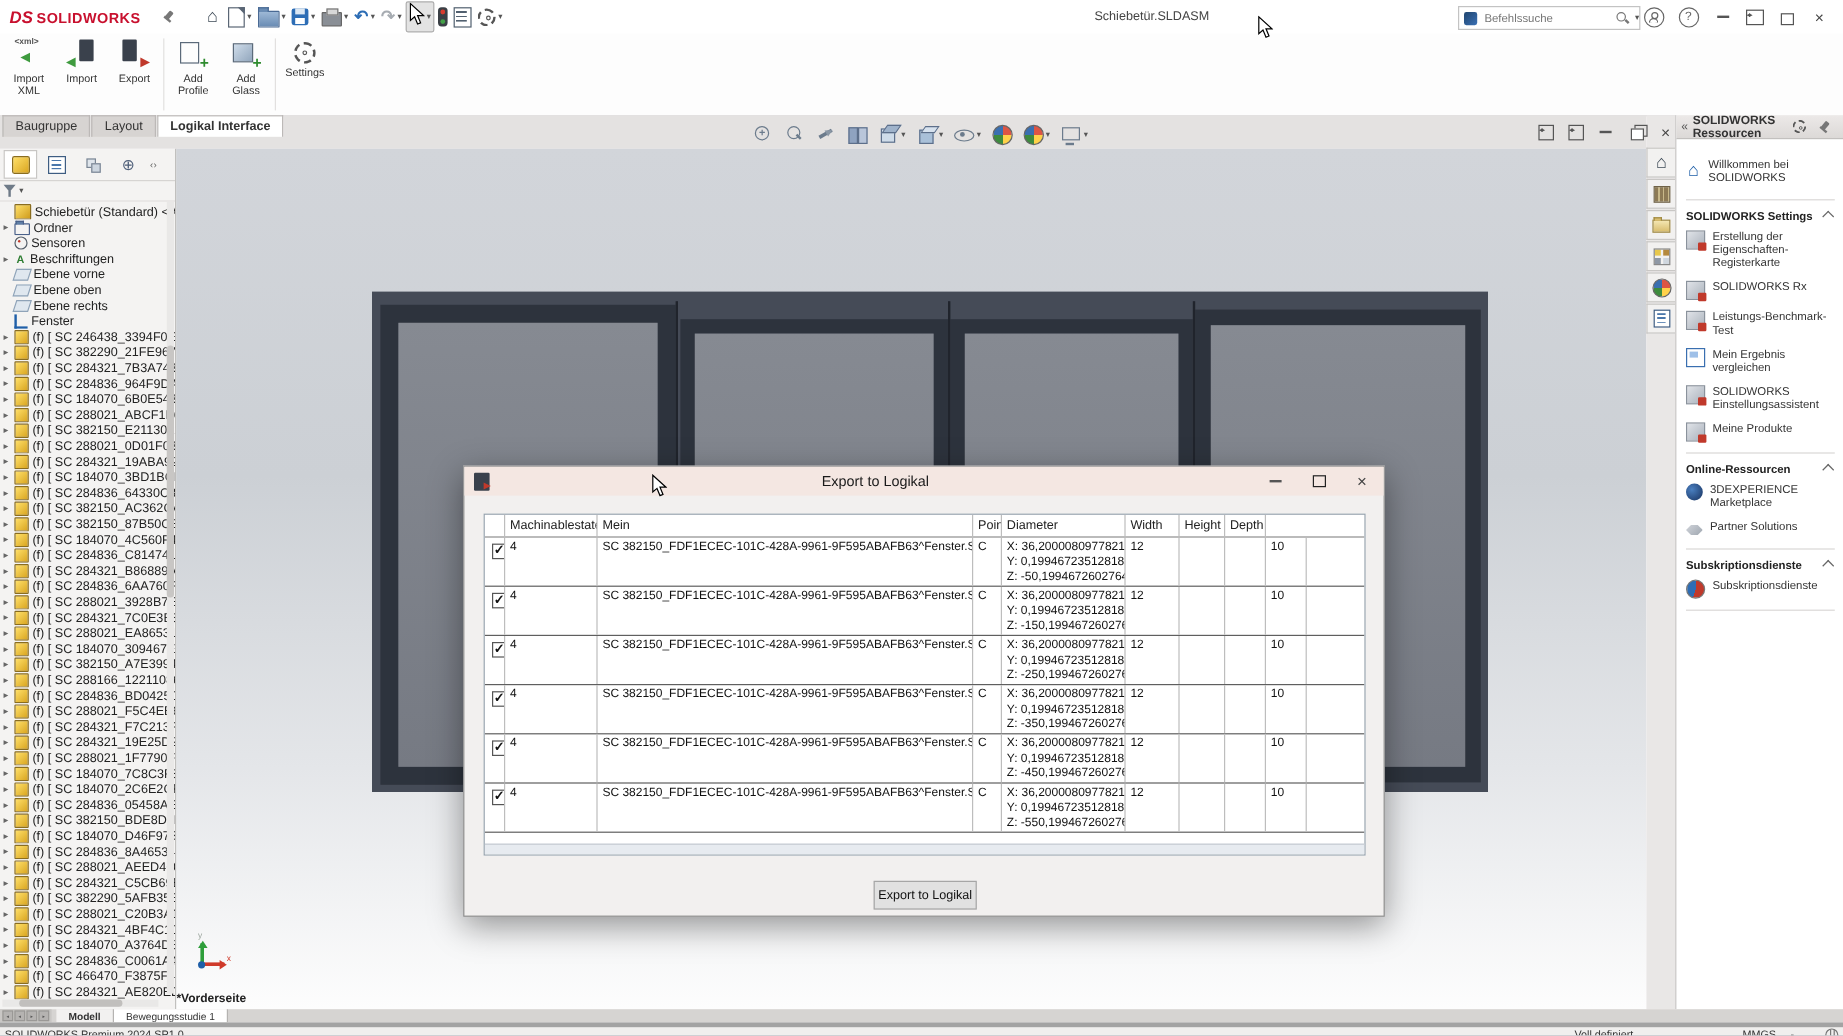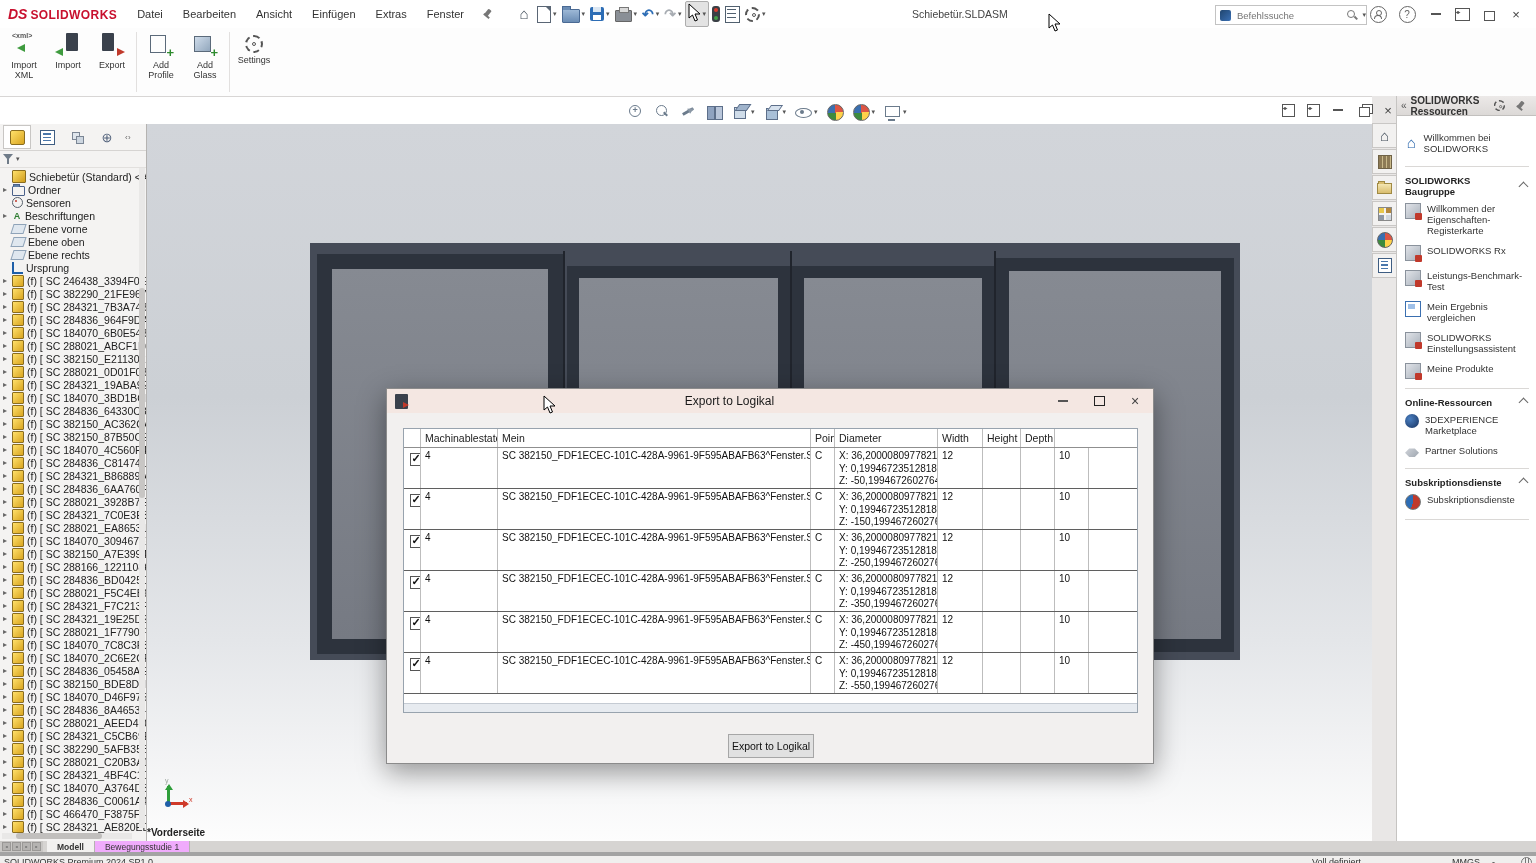--- a/index.html
+++ b/index.html
@@ -225,46 +225,38 @@
   .cb{width:11px;height:11px;border:1px solid #555;background:#fff;margin:3px 0 0 2px;position:relative;}
   .cb.checked::after{content:"✓";position:absolute;left:0.5px;top:-2.5px;font-size:11px;font-weight:bold;color:#111;}
   .dlg-scroll{position:absolute;left:0;bottom:0;width:100%;height:8px;background:#e7ebf0;border-top:1px solid #c5cbd3;}
   .dlg-btn{position:absolute;left:341px;top:345px;width:84px;height:22px;background:#e1e1e1;border:1px solid #a6a6a6;
      font-size:10.5px;color:#111;display:flex;align-items:center;justify-content:center;font-family:"Liberation Sans",sans-serif;}
 
   
   .doctabs{position:absolute;left:0;top:841px;width:1536px;height:11px;background:#d6d4d2;display:flex;align-items:stretch;}
   .navcl{display:flex;align-items:center;gap:1px;padding:1px 2px;background:#c9c7c5;}
   .navbtn{width:7px;height:7px;background:#b5b3b1;border:1px solid #9a9896;font-size:4px;color:#555;display:flex;align-items:center;justify-content:center;}
-  .dtab{font-size:8.5px;padding:0 10px;display:flex;align-items:center;border-right:1px solid #b5b3b1;color:#333;background:#f0abfc;}
+  .dtab{font-size:8.5px;padding:0 10px;display:flex;align-items:center;border-right:1px solid #b5b3b1;color:#333;background:#ffffff;}
   .dtab.active{background:#f2f1f0;font-weight:bold;}
   .statusbar{position:absolute;left:0;top:852px;width:1536px;height:11px;background:#f0efee;border-top:4px solid #a3a3a3;font-size:9px;color:#333;}
   .sb-globe{position:absolute;right:4px;top:1px;width:9px;height:9px;border:1px solid #777;border-radius:50%;}
   .sb-globe::before{content:"";position:absolute;left:3.2px;top:0;width:2px;height:9px;border-left:1px solid #777;border-right:1px solid #777;}
 
   .cursor{position:absolute;z-index:40;}
 </style>
 </head>
 <body>
 
 <div class="app">
 
   <div class="titlebar">
     <div class="logo">
       <span class="logo-ds">DS</span>
       <span class="logo-sw">SOLIDWORKS</span>
     </div>
-    <div class="menubar" id="menubar">
-        <div class="menu-item">Datei</div>
-        <div class="menu-item">Bearbeiten</div>
-        <div class="menu-item">Ansicht</div>
-        <div class="menu-item">Einfügen</div>
-        <div class="menu-item">Extras</div>
-        <div class="menu-item">Fenster</div>
-      </div>
     <span class="pin"></span>
     <div class="qat" id="qat">
         <div class="qat-item">
           <span class="ic icn-home-icon"></span>
         </div>
         <div class="qat-item">
           <span class="ic icn-new-document-icon"></span>
           <span class="caret">▾</span>
         </div>
         <div class="qat-item">
@@ -366,20 +358,27 @@
         <div class="rb-label">Add
 Glass</div>
       </div>
       <div class="rb-sep"></div>
       <div class="rb-btn">
         <div class="rb-ic icn-settings-gear-icon gear" style="width: 18px; height: 18px;"></div>
         <div class="rb-label">Settings</div>
       </div>
     </div>
 
+  <div class="tabstrip">
+    <div class="ctabs" id="ctabs">
+        <div class="ctab">Baugruppe</div>
+        <div class="ctab">Layout</div>
+        <div class="ctab active">Logikal Interface</div>
+      </div>
+  </div>
 
   <div class="treepane">
     <div class="fm-tabs" id="fmtabs">
         <div class="fm-tab active">
           <span class="ic icn-featuremanager-tab-icon"></span>
         </div>
         <div class="fm-tab">
           <span class="ic icn-propertymanager-tab-icon"></span>
         </div>
         <div class="fm-tab">
@@ -426,21 +425,21 @@
           <span class="tlbl">Ebene oben</span>
         </div>
         <div class="trow">
           <span class="noarrow"></span>
           <span class="ic icn-plane-icon"></span>
           <span class="tlbl">Ebene rechts</span>
         </div>
         <div class="trow">
           <span class="noarrow"></span>
           <span class="ic icn-origin-icon"></span>
-          <span class="tlbl">Ursprung</span>
+          <span class="tlbl">Fenster</span>
         </div>
         <div class="trow">
           <span class="arrow">▸</span>
           <span class="ic icn-part-icon"></span>
           <span class="tlbl">(f) [ SC 246438_3394F0E2-01B2-</span>
         </div>
         <div class="trow">
           <span class="arrow">▸</span>
           <span class="ic icn-part-icon"></span>
           <span class="tlbl">(f) [ SC 382290_21FE9674-CD68-</span>
@@ -771,27 +770,27 @@
       <span class="gear" style="transform:scale(.75);"></span>
       <span class="pin"></span>
     </div>
     <div class="tp-body" id="tpbody">
         <div class="tp-welcome">
           <span class="ic icn-home-icon"></span>
           <span class="tp-text">Willkommen bei SOLIDWORKS</span>
         </div>
         <div class="tp-divider"></div>
         <div class="tp-sec-title">
-          <span>SOLIDWORKS Baugruppe</span>
+          <span>SOLIDWORKS Settings</span>
           <span class="sp"></span>
           <span class="chev-up"></span>
         </div>
         <div class="tp-item">
           <span class="tpi tpi-red"></span>
-          <span class="tp-text">Willkommen der Eigenschaften-Registerkarte</span>
+          <span class="tp-text">Erstellung der Eigenschaften-Registerkarte</span>
         </div>
         <div class="tp-item">
           <span class="tpi tpi-red"></span>
           <span class="tp-text">SOLIDWORKS Rx</span>
         </div>
         <div class="tp-item">
           <span class="tpi tpi-red"></span>
           <span class="tp-text">Leistungs-Benchmark-Test</span>
         </div>
         <div class="tp-item">

